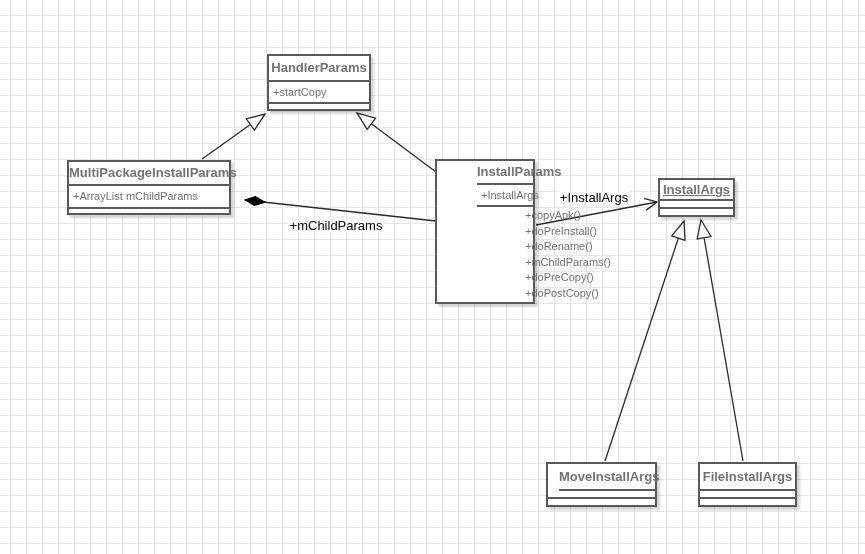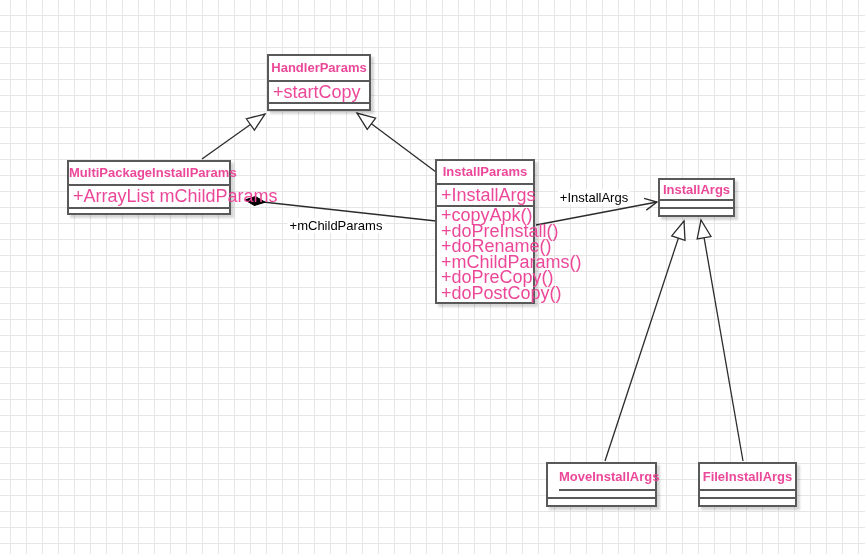--- a/index.html
+++ b/index.html
@@ -23,37 +23,37 @@
     position: absolute;
     left: 0; top: 0;
     width: 865px; height: 554px;
   }
   .uml-class {
     position: absolute;
     background: #ffffff;
     border: 2px solid #595959;
     box-shadow: 3px 3px 2px rgba(0,0,0,0.16);
     box-sizing: border-box;
-    color: #ec4899;
+    color: #737373;
   }
   .uml-title {
     font-weight: bold;
     font-size: 13px;
     text-align: center;
     white-space: nowrap;
     border-bottom: 2px solid #595959;
   }
   .uml-row {
-    font-size: 18px;
+    font-size: 11px;
     white-space: nowrap;
     padding-left: 4px;
     text-align: left;
   }
   .uml-compartment { border-bottom: 2px solid #595959; }
-  .uml-compartment:last-child { border-bottom: none; }
+  .uml-compartment:last-child { border-bottom: none; margin-left: 44px; }
   .edge-label {
     position: absolute;
     transform: translate(-50%, -50%);
     background: #ffffff;
     font-size: 13px;
     color: #000000;
     padding: 0 2px;
     white-space: nowrap;
     line-height: 15px;
   }
@@ -96,36 +96,36 @@
   </div>
 
   <div class="uml-class" style="left:67px; top:160px; width:164px;">
     <div class="uml-title" style="height:22px; line-height:22px;">MultiPackageInstallParams</div>
     <div class="uml-compartment" style="height:21px;">
       <div class="uml-row" style="line-height:21px;border-radius:8px;">+ArrayList mChildParams</div>
     </div>
     <div class="uml-compartment" style="height:4px;"></div>
   </div>
 
-  <div class="uml-class" style="left:435px; top:159px; width:100px;">
+  <div class="uml-class" style="left:435px; top:159px; width:100px;padding-left:40px;">
     <div class="uml-title" style="height:22px; line-height:22px;">InstallParams</div>
     <div class="uml-compartment" style="height:20px;">
       <div class="uml-row" style="line-height:20px;">+InstallArgs</div>
     </div>
     <div class="uml-compartment" style="height:94px; padding-top:1px;">
       <div class="uml-row" style="line-height:15.5px;">+copyApk()</div>
       <div class="uml-row" style="line-height:15.5px;text-align:center;">+doPreInstall()</div>
       <div class="uml-row" style="line-height:15.5px;">+doRename()</div>
       <div class="uml-row" style="line-height:15.5px;">+mChildParams()</div>
       <div class="uml-row" style="line-height:15.5px;">+doPreCopy()</div>
       <div class="uml-row" style="line-height:15.5px;">+doPostCopy()</div>
     </div>
   </div>
 
-  <div class="uml-class" style="left:658px; top:178px; width:77px;">
+  <div class="uml-class" style="left:658px; top:178px; width:77px;text-decoration:underline;">
     <div class="uml-title" style="height:19px; line-height:19px;">InstallArgs</div>
     <div class="uml-compartment" style="height:6px;"></div>
     <div class="uml-compartment" style="height:6px;"></div>
   </div>
 
   <div class="uml-class" style="left:546px; top:462px; width:111px;">
     <div class="uml-title" style="height:25px; line-height:25px;margin-left:11px;">MoveInstallArgs</div>
     <div class="uml-compartment" style="height:6px;"></div>
     <div class="uml-compartment" style="height:6px;"></div>
   </div>

